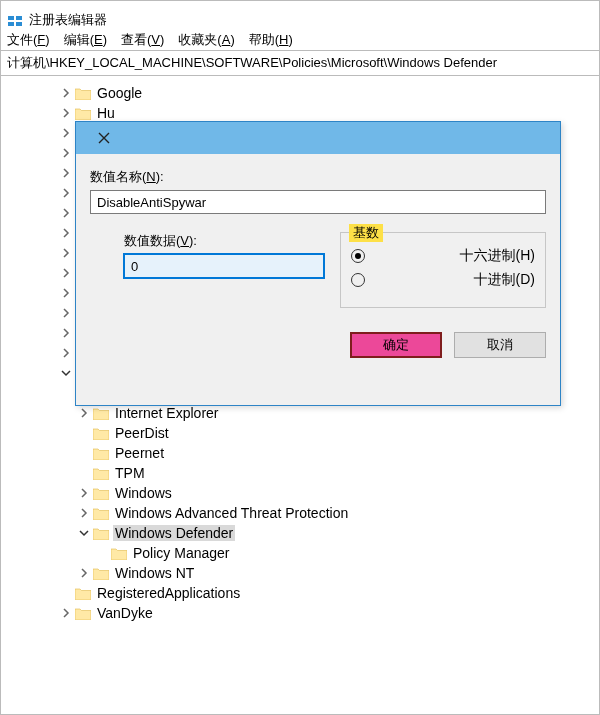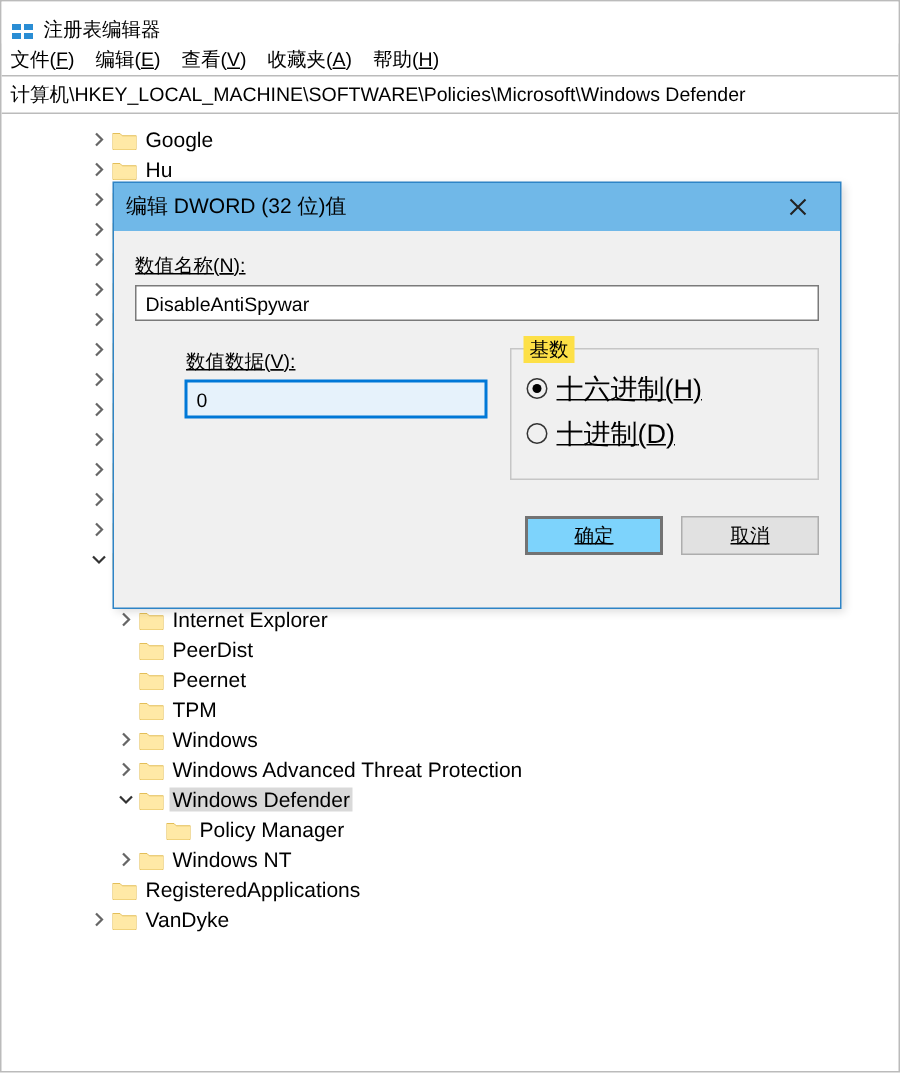--- a/index.html
+++ b/index.html
@@ -103,21 +103,21 @@
     font-size:14px;
     justify-content:space-between;
   }
   .dlg-close {
     width:40px;
     display:flex;
     align-items:center;
     justify-content:center;
   }
   .dlg-close svg { width:12px; height:12px; }
-  .dlg-body { padding:14px 14px 10px 14px;text-decoration:underline; }
+  .dlg-body { padding:14px 14px 10px 14px; }
   .field-label { font-size:13px; margin-bottom:4px; }
   .field-label .accel { text-decoration: underline; }
   .text-input {
     width:100%;
     height:24px;
     border:1px solid #7a7a7a;
     padding:8px 6px;
     font-size:13px;
     font-family:inherit;
     background:#fff;
@@ -138,21 +138,22 @@
     position:absolute;
     top:-9px; left:8px;
     background:#fde047;
     padding:0 4px;
     font-size:13px;
   }
   .radio-row {
     display:flex;
     align-items:center;
     margin:6px 0;
-    font-size:18px;
+    font-size:14px;
+    justify-content:space-between;
   }
   .radio {
     width:14px; height:14px;
     border:1px solid #333;
     border-radius:50%;
     margin-right:6px;
     position:relative;
     display:inline-flex;
     align-items:center;
     justify-content:center;
@@ -171,21 +172,21 @@
   }
   .btn {
     width:92px; height:26px;
     border:1px solid #adadad;
     background:#e1e1e1;
     font-size:13px;
     display:flex;
     align-items:center;
     justify-content:center;
   }
-  .btn.primary { border:2px solid #737373; background:#7dd3fc; }
+  .btn.primary { border:2px solid #7f1d1d; background:#ec4899; }
   .sel-value { background:#e6f2fb; }
 </style>
 </head>
 <body>
 
 <div class="title-bar">
   <span class="app-icon">
     <svg viewBox="0 0 16 16">
         <rect x="1" y="3" width="6" height="4" fill="#2a8dd4"></rect>
         <rect x="9" y="3" width="6" height="4" fill="#2a8dd4"></rect>
@@ -562,21 +563,20 @@
         <svg viewBox="0 0 16 13">
           <path d="M0 2 h5 l1.5 1.5 H16 V12 a1 1 0 0 1 -1 1 H1 a1 1 0 0 1 -1 -1 Z" fill="#ffe9a6" stroke="#e0b84a" stroke-width="0.6"></path>
         </svg>
       </span>
       <span class="tree-label">VanDyke</span>
     </div>
   </div>
 
 <div class="dialog">
   <div class="dlg-title">
-    <span>编辑 DWORD (32 位)值</span>
     <span class="dlg-close">
       <svg viewBox="0 0 12 12">
           <path d="M1 1 L11 11 M11 1 L1 11" stroke="#222" stroke-width="1.4"></path>
         </svg>
     </span>
   </div>
   <div class="dlg-body">
     <div class="field-label">
       <span>数值名称</span>(<span class="accel">N</span>):
     </div>

